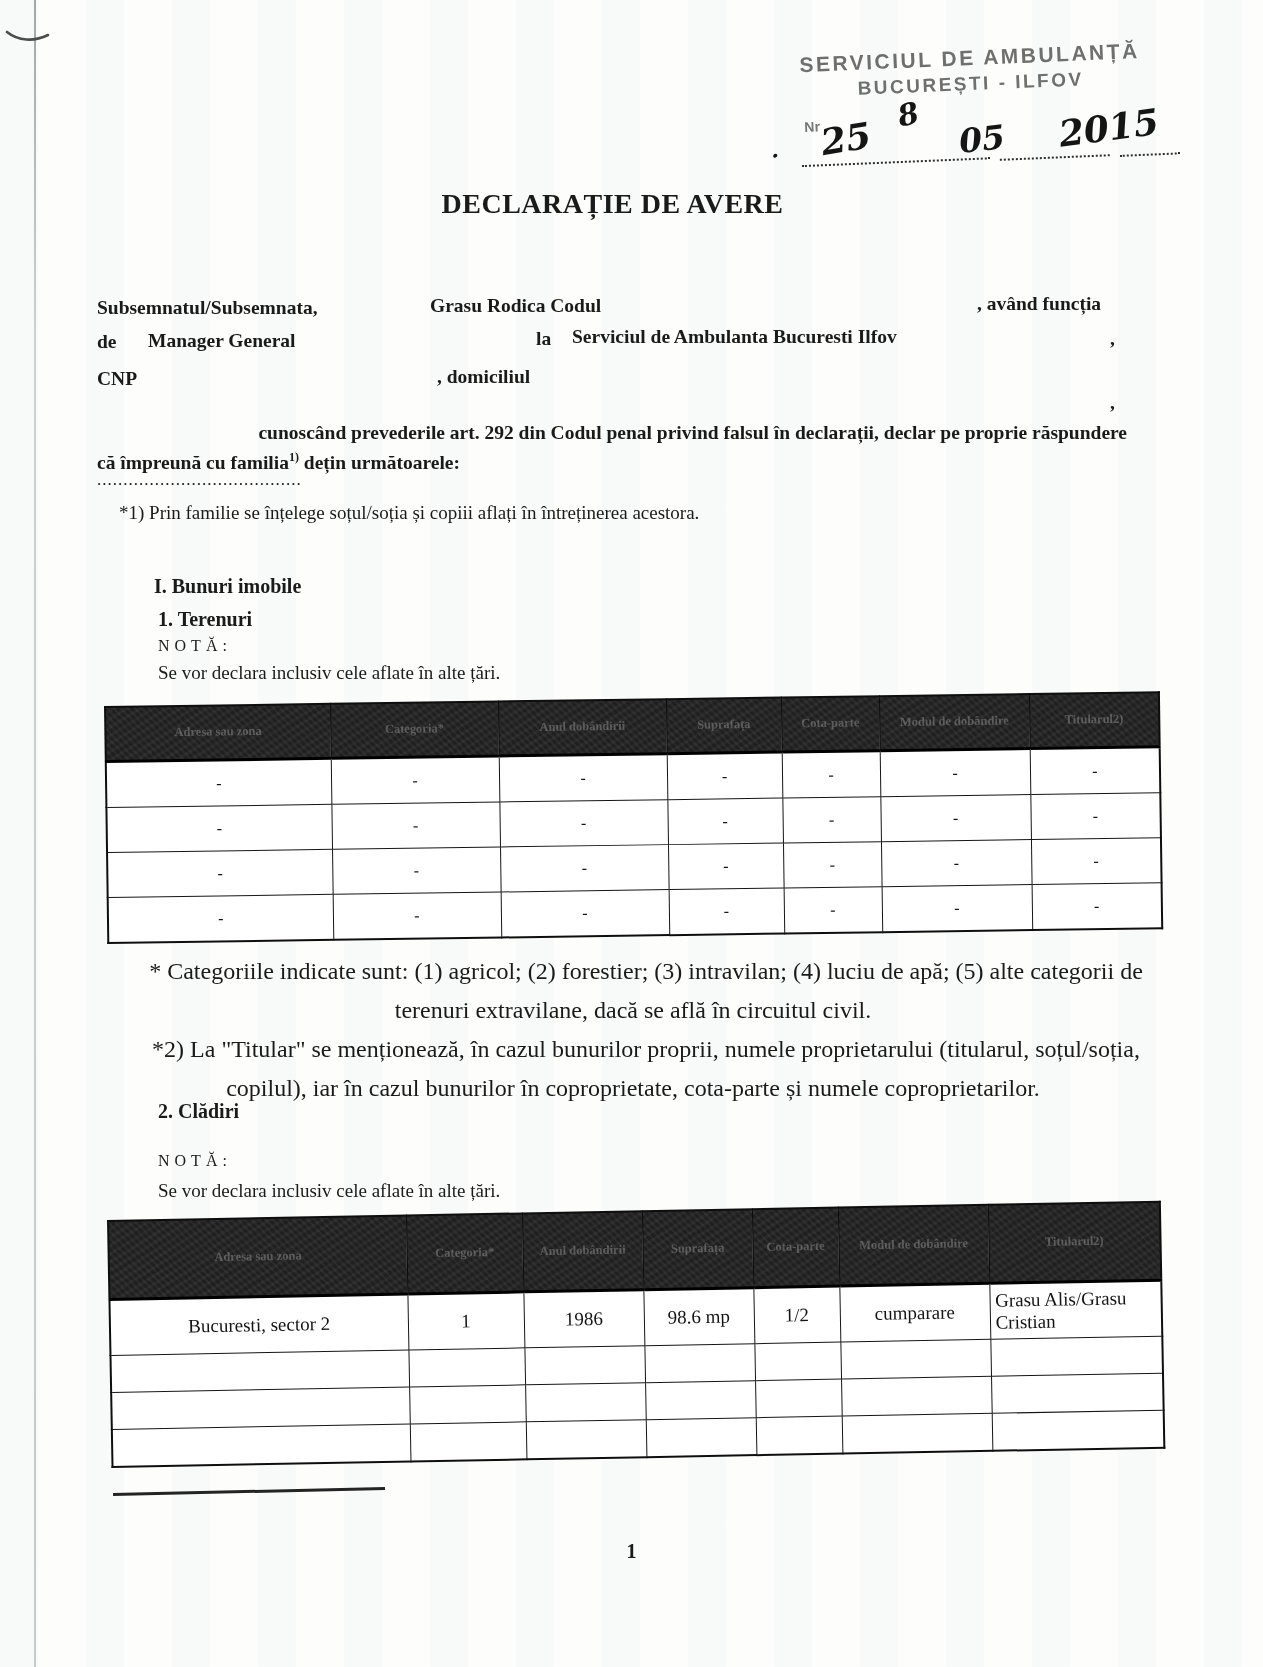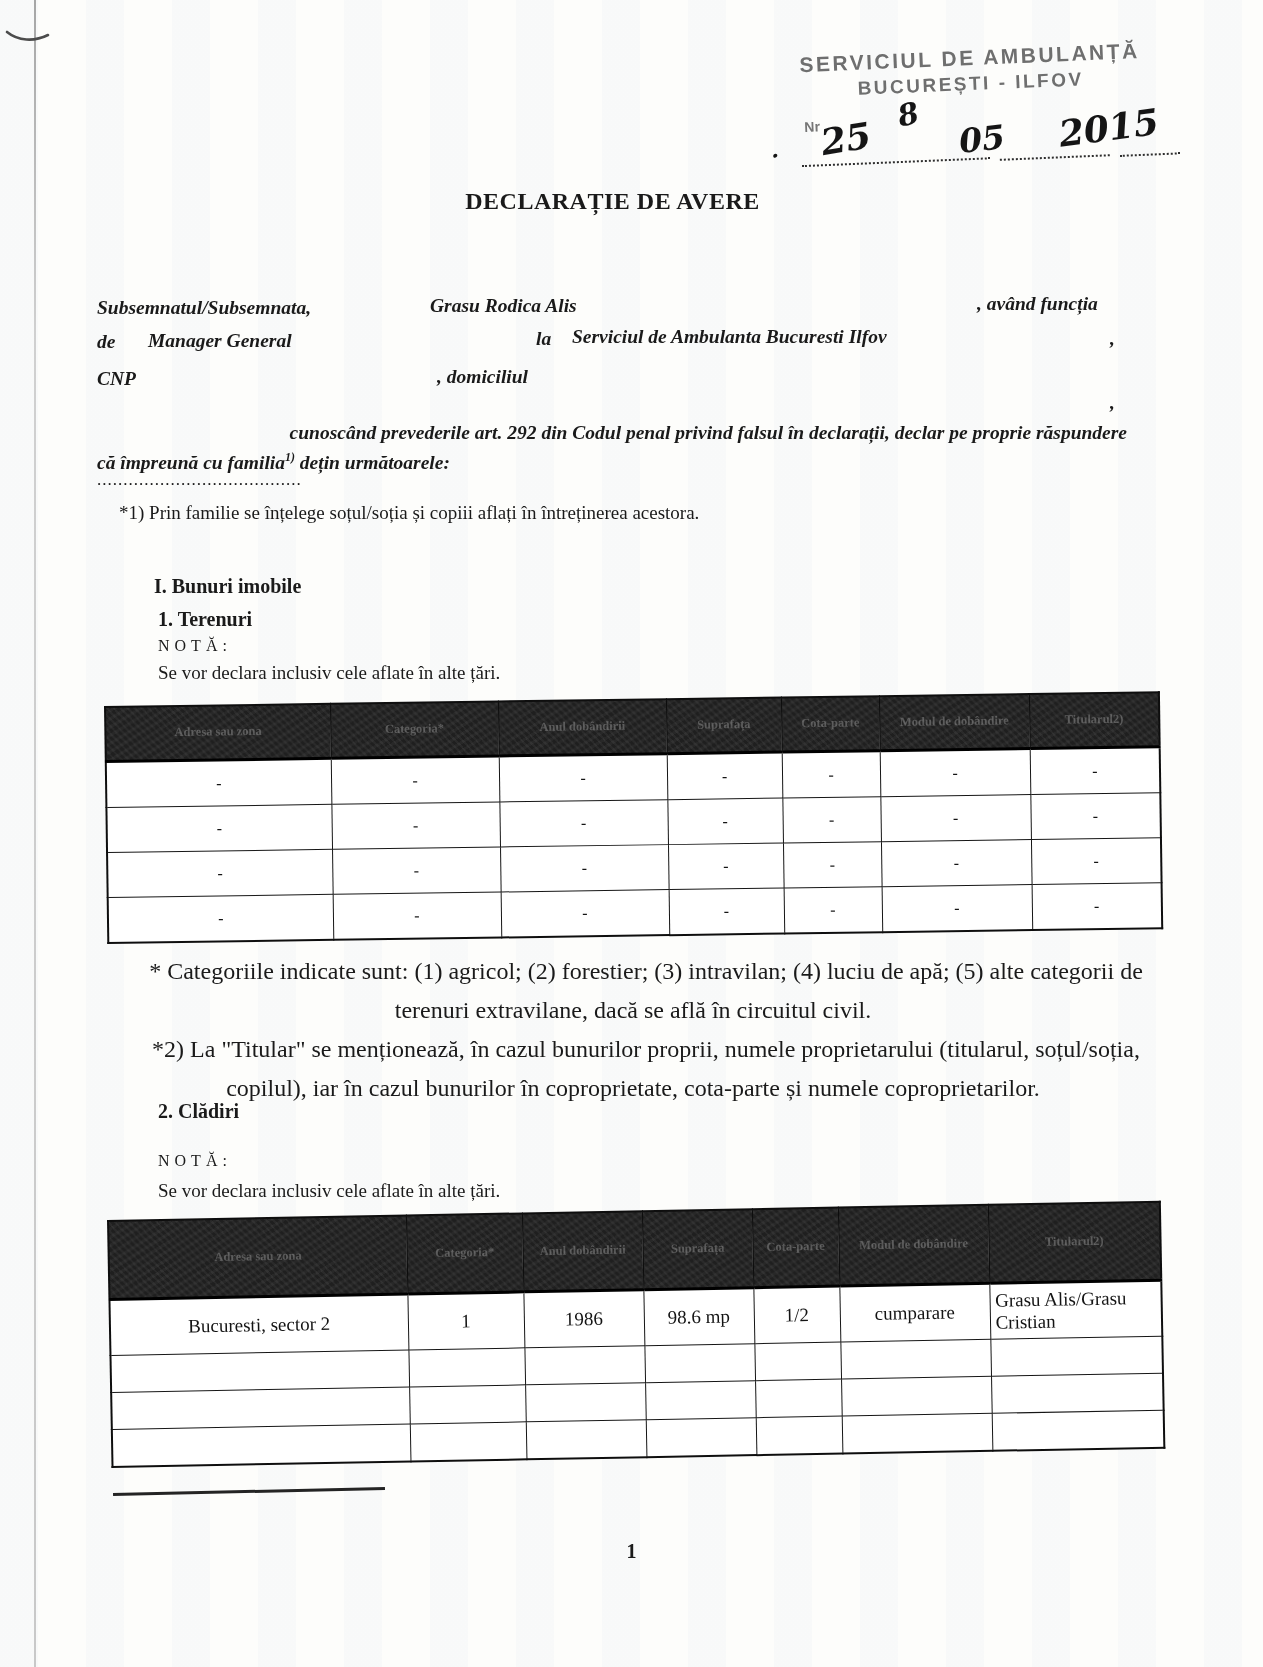--- a/index.html
+++ b/index.html
@@ -26,25 +26,25 @@
     text-shadow:0 0 1px rgba(255,255,255,.55), 1px 1px 0 rgba(255,255,255,.25);
     opacity:.88;
   }
   .stamp-l1{font-size:21px;}
   .stamp-l2{font-size:19px;margin-top:3px;}
   .nr-label{left:42px;top:66px;font-family:"Liberation Sans", sans-serif;font-size:14px;color:#5f5f5f;font-weight:bold;opacity:.85;}
   .hand{font-family:"DejaVu Serif", serif;font-style:italic;font-weight:bold;color:#151515;}
   .dotted-seg{border-bottom:2.6px dotted #2d2d2d;height:0;}
 
   
-  .title{top:188px;left:0;right:38px;text-align:center;font-size:24px;font-weight:bold;letter-spacing:.5px;}
+  .title{top:188px;left:0;right:38px;text-align:center;font-size:28px;font-weight:bold;letter-spacing:.5px;}
 
   
   .t19{font-size:19px;}
-  .t19b{font-size:19.5px;font-weight:bold;font-style:italic;}
+  .t19b{font-size:19.5px;font-weight:bold;}
   sup{font-size:12px;}
 
   
   .sec{font-size:20px;font-weight:bold;}
   .nota-label{font-size:16px;letter-spacing:5px;}
 
   
   table{border-collapse:collapse;table-layout:fixed;background:#fff;}
   #table-terenuri{width:1054px;}
   #table-cladiri{width:1052px;}
@@ -98,21 +98,21 @@
     <div class="abs hand" style="left:196px;top:74px;font-size:33px;transform:rotate(-4deg);">05</div>
     <div class="abs hand" style="left:296px;top:66px;font-size:36px;transform:rotate(-5deg);">2015</div>
     <div class="abs dotted-seg" style="left:38px;top:112px;width:188px;"></div>
     <div class="abs dotted-seg" style="left:236px;top:114px;width:110px;"></div>
     <div class="abs dotted-seg" style="left:356px;top:115px;width:60px;"></div>
   </div>
 
   <div class="abs title">DECLARAȚIE DE AVERE</div>
 
   <span class="abs t19b" style="left:97px;top:297px;">Subsemnatul/Subsemnata,</span>
-  <span class="abs t19b" style="left:430px;top:295px;">Grasu Rodica Alis</span>
+  <span class="abs t19b" style="left:430px;top:295px;">Grasu Rodica Codul</span>
   <span class="abs t19b" style="left:977px;top:293px;">, având funcția</span>
 
   <span class="abs t19b" style="left:97px;top:331px;">de</span>
   <span class="abs t19b" style="left:148px;top:330px;">Manager General</span>
   <span class="abs t19b" style="left:536px;top:328px;">la</span>
   <span class="abs t19b" style="left:572px;top:326px;">Serviciul de Ambulanta Bucuresti Ilfov</span>
   <span class="abs t19b" style="left:1110px;top:328px;">,</span>
 
   <span class="abs t19b" style="left:97px;top:368px;">CNP</span>
   <span class="abs t19b" style="left:437px;top:366px;">, domiciliul</span>

